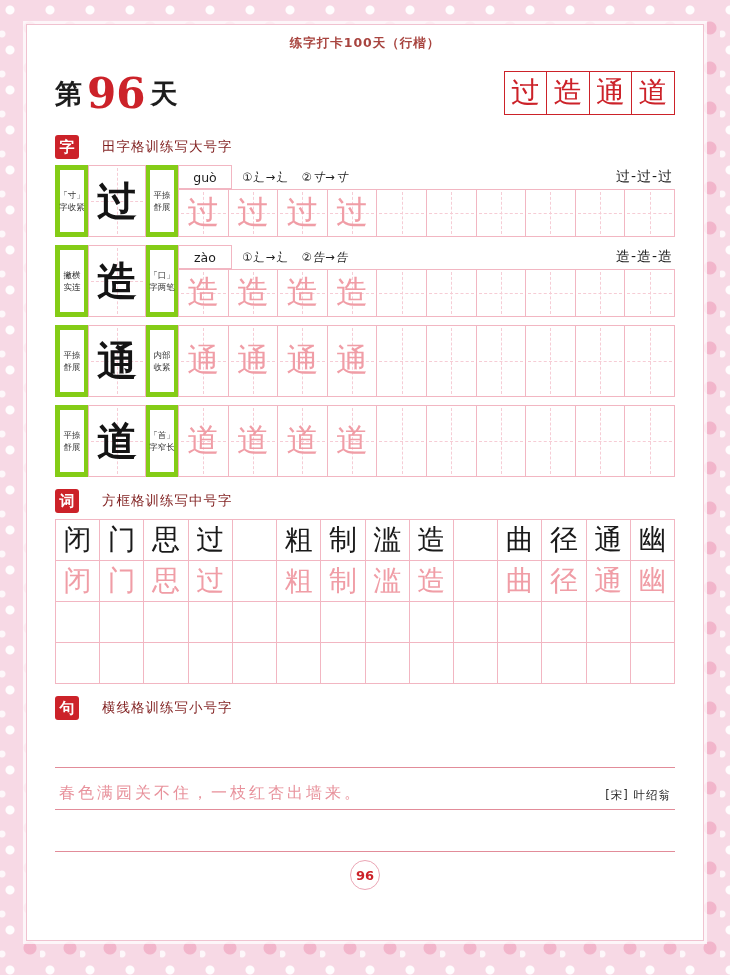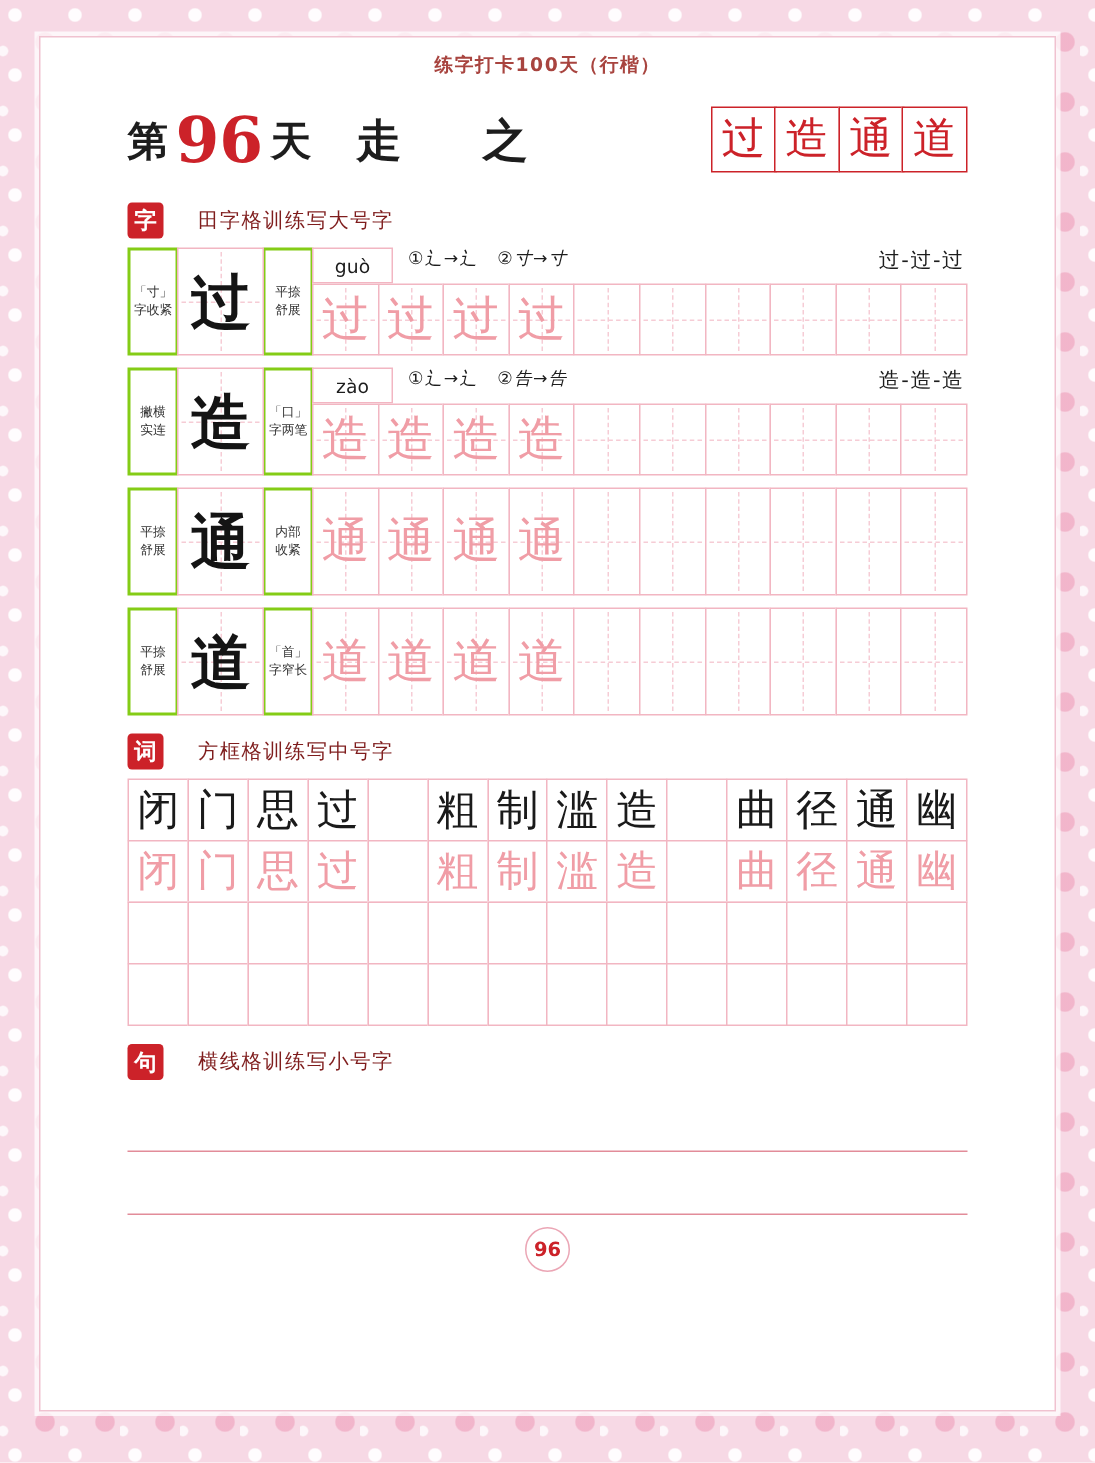--- a/index.html
+++ b/index.html
@@ -11,21 +11,21 @@
       radial-gradient(circle at 10px 10px, rgba(255,255,255,.95) 4px, rgba(255,255,255,0) 5px),
       radial-gradient(circle at 30px 28px, rgba(240,170,195,.75) 6px, rgba(240,170,195,0) 7px),
       radial-gradient(circle at 2px 34px, rgba(255,255,255,.8) 3px, rgba(255,255,255,0) 4px);
     background-size:40px 40px;
     position:relative; overflow:hidden;
   }
   .page-card {
     position:absolute; left:26px; top:24px; right:26px; bottom:34px;
     background:#fff; border:1px solid #f0c2d0;
     box-shadow:0 0 0 3px rgba(255,255,255,.75);
-    padding:8px 58px 0;
+    padding:8px 28px 0;
   }
   
   .hdr { text-align:center; height:22px; line-height:20px; font-size:12.5px; font-weight:bold;
          color:#a8443f; letter-spacing:1px; }
   
   .title-row { position:relative; margin-top:10px; height:58px; display:flex; align-items:center; }
   .t-prefix,.t-suffix { font-size:27px; font-weight:bold; color:#1d1d1d; }
   .t-day { font-size:42px; font-weight:bold; color:#cc2229; margin:0 5px; line-height:1;
            font-family:"DejaVu Serif","Liberation Serif",serif; }
   .t-radical { font-size:30px; font-weight:bold; color:#1d1d1d; margin-left:30px; letter-spacing:22px; }
@@ -34,32 +34,32 @@
                  display:flex; align-items:center; justify-content:center; background:#fff; }
   .preview-box span { font-size:29px; color:#cc2229; }
   
   .sec-head { display:flex; align-items:center; height:24px; margin-bottom:6px; }
   .badge { width:24px; height:24px; background:#cc2229; border-radius:3px; color:#fff;
            font-size:15px; font-weight:bold; display:flex; align-items:center; justify-content:center; }
   .sec-title { font-size:13.5px; font-weight:normal; color:#7f1d1d; margin-left:23px; letter-spacing:1px; }
   .sec-char { margin-top:12px; }
   
   .block { display:flex; height:72px; margin-bottom:8px; }
-  .side-label { width:34px; border:2px solid #84cc16; font-size:8.5px; color:#333;
+  .side-label { width:34px; border:5px solid #84cc16; font-size:8.5px; color:#333;
                 display:flex; align-items:center; justify-content:center; text-align:center;
                 padding:2px 3px; line-height:1.45; }
   .side-label + .tz-big, .tz-big + .side-label { margin-left:-1px; }
   .tz-big { width:58px; height:72px; }
   .tz { position:relative; border:1px solid #f2b6c2; background:#fff; }
   .tz::before { content:""; position:absolute; left:2px; right:2px; top:50%; border-top:1px dashed #f6ccd5; }
   .tz::after  { content:""; position:absolute; top:2px; bottom:2px; left:50%; border-left:1px dashed #f6ccd5; }
   .tz .glyph { position:absolute; inset:0; display:flex; align-items:center; justify-content:center; z-index:1; }
   .big-char { font-size:40px; color:#141414; font-weight:bold; }
   .block-right { flex:1; display:flex; flex-direction:column; margin-left:-1px; }
-  .strip { height:24px; display:flex; }
+  .strip { height:24px; display:flex; align-items:center; }
   .pinyin-box { width:54px; height:24px; border:1px solid #f2b6c2; display:flex; align-items:center;
                 justify-content:center; font-size:12.5px; color:#1d1d1d; background:#fff; }
   .strokes { font-size:11.5px; color:#1d1d1d; margin-left:10px; letter-spacing:1px;font-style:italic; }
   .sequence { margin-left:auto; font-size:14px; color:#1d1d1d; letter-spacing:1px; padding-right:2px; }
   .cells { flex:1; display:flex; }
   .cell { flex:1; margin-left:-1px; }
   .cell:first-child { margin-left:0; }
   .trace { font-size:32px; color:#f09da6; }
   
   .sec-word { margin-top:12px; }
@@ -87,21 +87,20 @@
 <body>
 
 <div class="page-card">
 
   <div class="hdr">练字打卡100天（行楷）</div>
 
   <div class="title-row">
     <span class="t-prefix">第</span>
     <span class="t-day">96</span>
     <span class="t-suffix">天</span>
-    <span class="t-radical">走 之</span>
     <div class="preview">
       <div class="preview-box">
           <span>过</span>
         </div>
       <div class="preview-box">
           <span>造</span>
         </div>
       <div class="preview-box">
           <span>通</span>
         </div>
@@ -376,20 +375,24 @@
       </div>
     </div>
   </div>
 
   <div class="sec-sent">
     <div class="sec-head">
       <div class="badge">句</div>
       <div class="sec-title">横线格训练写小号字</div>
     </div>
     <div class="s-line"></div>
+    <div class="s-line">
+      <span class="s-text"><span>春色满园关不住，一枝红杏出墙来。</span></span>
+      <span class="s-attr">[宋] 叶绍翁</span>
+    </div>
     <div class="s-line"></div>
   </div>
 
   <div class="footer">
     <div class="page-num">96</div>
   </div>
 
 </div>
 
 </body></html>

